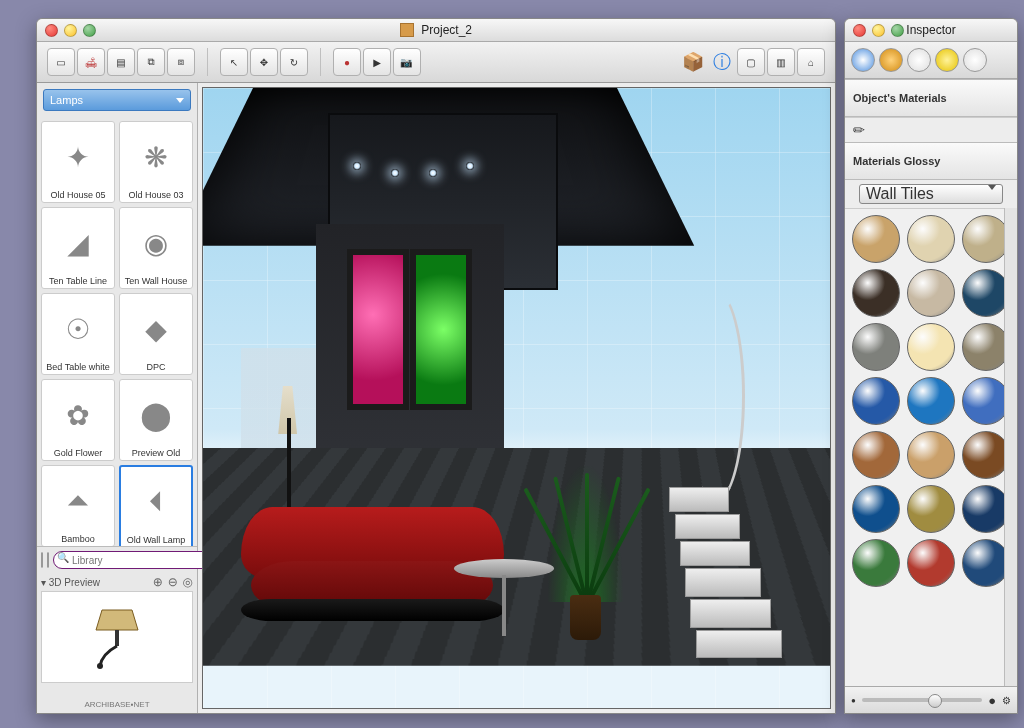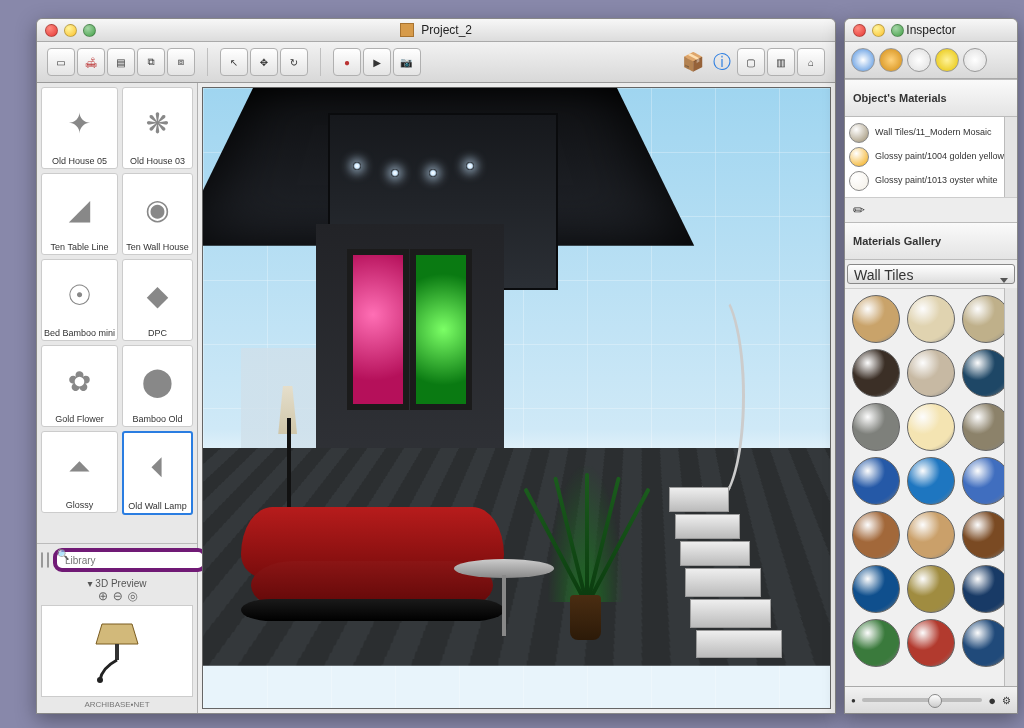--- a/index.html
+++ b/index.html
@@ -30,41 +30,41 @@
 .dropdown { margin:6px; height:20px; background:linear-gradient(#98c3ec,#5b9bdc); border:1px solid #3b79bf; border-radius:3px; color:#fff; display:flex; align-items:center; padding:0 6px; position:relative; font-size:11px;}
 .dropdown::after{content:"";position:absolute;right:6px;border-left:4px solid transparent;border-right:4px solid transparent;border-top:5px solid #fff;}
 .lib-grid { flex:1; overflow:auto; display:grid; grid-template-columns:1fr 1fr; gap:4px; padding:4px; align-content:start;}
 .lib-item { border:1px solid #ccc; border-radius:3px; background:#fff; height:76px; display:flex; flex-direction:column; align-items:center; justify-content:flex-end; padding:2px; text-align:center; }
 .lib-item.selected{ border:2px solid #2a7de1; }
 .lib-thumb{ flex:1; width:100%; display:flex; align-items:center; justify-content:center; font-size:28px; color:#888;}
 .lib-label{ font-size:9px; color:#333; white-space:nowrap; overflow:hidden; text-overflow:ellipsis; width:100%;}
 .sidebar-bottom{ border-top:1px solid #bbb; padding:4px; }
 .search-row{ display:flex; align-items:center; gap:4px; margin-bottom:4px;}
 .search-row .sq{ width:14px; height:14px; border:1px solid #999; border-radius:2px; background:#fff;}
-.search-input{ flex:1; height:16px; border:4px solid #701a75; border-radius:9px; padding:0 6px 0 8px; font-size:10px; background:#fff;}
+.search-input{ flex:1; height:16px; border:1px solid #701a75; border-radius:9px; padding:0 6px 0 18px; font-size:10px; background:#fff;}
 .search-wrap{position:relative; flex:1;}
 .search-wrap::before{content:"🔍"; position:absolute; left:4px; top:1px; font-size:10px; color:#888;}
-.preview-header{ display:flex; align-items:center; justify-content:space-between; font-size:10px; color:#555; padding:2px 0;flex-direction:column;}
+.preview-header{ display:flex; align-items:center; justify-content:space-between; font-size:10px; color:#555; padding:2px 0;}
 .preview-box { height:90px; border:1px solid #ccc; background:#fff; display:flex; align-items:center; justify-content:center; }
 .zoom-icons span{ margin-left:2px; color:#666; font-size:12px;}
 
 .viewport { flex:1; background:#000; position:relative; overflow:hidden; border:1px solid #666; margin:4px;}
 .viewport-inner{ position:absolute; inset:0; }
 
 
 .insp-toolbar{ height:36px; background:linear-gradient(#f2f2f2,#d8d8d8); border-bottom:1px solid #aaa; display:flex; align-items:center; padding:0 6px; gap:4px;}
 .insp-toolbar .circ{ width:22px; height:22px; border-radius:50%; border:1px solid #999; background:radial-gradient(#fff,#ddd);} 
 .section-h{ background:linear-gradient(#fafafa,#e4e4e4); border-top:1px solid #bbb; border-bottom:1px solid #bbb; padding:12px 8px; font-weight:bold; font-size:11px;}
 .mat-list{ padding:4px; background:#fff;}
 .mat-item{ display:flex; align-items:center; gap:6px; padding:2px 0; }
 .mat-sw{ width:18px; height:18px; border-radius:50%; border:1px solid #888;}
 .mat-name{ flex:1; font-size:9px; line-height:1.1; }
 .picker-row{ padding:4px 8px; border-top:1px solid #ccc;}
 .dropper{ display:inline-block; transform:rotate(-45deg); font-size:14px;}
-.gallery-dd{ margin:4px 2px; height:18px; border:1px solid #888; border-radius:3px; background:linear-gradient(#fff,#ddd); display:flex; align-items:flex-end; padding:0 6px; position:relative; font-size:14px;}
+.gallery-dd{ margin:4px 14px; height:18px; border:1px solid #888; border-radius:3px; background:linear-gradient(#fff,#ddd); display:flex; align-items:flex-start; padding:0 6px; position:relative; font-size:16px;}
 .gallery-dd::after{content:"";position:absolute;right:6px;border-left:4px solid transparent;border-right:4px solid transparent;border-top:5px solid #555;}
 .mat-grid{ flex:1; overflow:auto; display:grid; grid-template-columns:repeat(3,1fr); gap:6px; padding:6px; align-content:start; border-top:1px solid #ccc; background:#f0f0f0;}
 .mat-ball{ width:46px; height:46px; border-radius:50%; border:1px solid #666; margin:auto;}
 .insp-footer{ height:26px; border-top:1px solid #aaa; background:linear-gradient(#f2f2f2,#dadada); display:flex; align-items:center; padding:0 6px; gap:6px;}
 .slider{ flex:1; height:4px; background:#bbb; border-radius:2px; position:relative;}
 .slider-thumb{ position:absolute; left:55%; top:-4px; width:12px; height:12px; border-radius:50%; background:linear-gradient(#fff,#ccc); border:1px solid #888;}
 
 
 .sky{ position:absolute; inset:0; background:linear-gradient(#9fd5f0 0%, #cfe9f7 55%, #e8f4fb 60%); }
 .floor{ position:absolute; left:0; right:0; bottom:0; height:42%; background:repeating-linear-gradient(100deg,#2b2e30 0 18px,#34383b 18px 36px); transform:perspective(600px) rotateX(58deg); transform-origin:top;}
@@ -172,56 +172,59 @@
           </div>
       <div class="tb-btn">
             <span>⌂</span>
           </div>
     </div>
   </div>
 
   <div class="content">
 
     <div class="sidebar-left">
+      <div class="dropdown">
+        <span>Lamps</span>
+      </div>
       <div class="lib-grid" id="lib-grid">
             <div class="lib-item">
               <div class="lib-thumb">✦</div>
               <div class="lib-label">Old House 05</div>
             </div>
             <div class="lib-item">
               <div class="lib-thumb">❋</div>
               <div class="lib-label">Old House 03</div>
             </div>
             <div class="lib-item">
               <div class="lib-thumb">◢</div>
               <div class="lib-label">Ten Table Line</div>
             </div>
             <div class="lib-item">
               <div class="lib-thumb">◉</div>
               <div class="lib-label">Ten Wall House</div>
             </div>
             <div class="lib-item">
               <div class="lib-thumb">☉</div>
-              <div class="lib-label">Bed Bamboo mini</div>
+              <div class="lib-label">Bed Table white</div>
             </div>
             <div class="lib-item">
               <div class="lib-thumb">◆</div>
               <div class="lib-label">DPC</div>
             </div>
             <div class="lib-item">
               <div class="lib-thumb">✿</div>
               <div class="lib-label">Gold Flower</div>
             </div>
             <div class="lib-item">
               <div class="lib-thumb">⬤</div>
-              <div class="lib-label">Bamboo Old</div>
+              <div class="lib-label">Preview Old</div>
             </div>
             <div class="lib-item">
               <div class="lib-thumb">⏶</div>
-              <div class="lib-label">Glossy</div>
+              <div class="lib-label">Bamboo</div>
             </div>
             <div class="lib-item selected">
               <div class="lib-thumb">⏴</div>
               <div class="lib-label">Old Wall Lamp</div>
             </div>
           </div>
       <div class="sidebar-bottom">
         <div class="search-row">
           <div class="sq"></div>
           <div class="sq"></div>
@@ -238,21 +241,21 @@
           </span>
         </div>
         <div class="preview-box">
           <svg width="70" height="70" viewBox="0 0 70 70">
             <polygon points="20,8 50,8 56,28 14,28" fill="#d2b97a" stroke="#7a5c20"></polygon>
             <rect x="33" y="28" width="4" height="16" fill="#333"></rect>
             <path d="M35 44 Q20 52 18 64" stroke="#222" stroke-width="3" fill="none"></path>
             <circle cx="18" cy="64" r="3" fill="#222"></circle>
           </svg>
         </div>
-        <div style="text-align:center; font-size:8px; color:#777; padding-top:3px;">ARCHIBASE▪NET</div>
+        <div style="text-align:center; font-size:8px; color:#777; padding-top:17px;">ARCHIBASE▪NET</div>
       </div>
     </div>
 
     <div class="viewport">
       <div class="viewport-inner">
         <div class="sky"></div>
         <div class="window-grid"></div>
         <div class="bldg"></div>
         <div class="ceiling"></div>
         <div class="ceil-recess"></div>
@@ -311,42 +314,25 @@
   </div>
   <div class="insp-toolbar">
     <div class="circ" style="background:radial-gradient(#fff,#4a8dde)"></div>
     <div class="circ" style="background:radial-gradient(#ffd27a,#d18a12)"></div>
     <div class="circ"></div>
     <div class="circ" style="background:radial-gradient(#fff39a,#e6c200)"></div>
     <div class="circ"></div>
   </div>
 
   <div class="section-h">Object's Materials</div>
-  <div style="position:relative">
-    <div class="mat-list" id="mat-list">
-          <div class="mat-item">
-            <div class="mat-sw" style="background:radial-gradient(circle at 35% 30%, #fff3, #9a8c6e)"></div>
-            <div class="mat-name">Wall Tiles/11_Modern Mosaic</div>
-          </div>
-          <div class="mat-item">
-            <div class="mat-sw" style="background:radial-gradient(circle at 35% 30%, #fff3, #f2a90e)"></div>
-            <div class="mat-name">Glossy paint/1004 golden yellow</div>
-          </div>
-          <div class="mat-item">
-            <div class="mat-sw" style="background:radial-gradient(circle at 35% 30%, #fff3, #f3efe6)"></div>
-            <div class="mat-name">Glossy paint/1013 oyster white</div>
-          </div>
-        </div>
-    <div class="scroll-v"></div>
-  </div>
   <div class="picker-row">
     <span class="dropper">✎</span>
   </div>
 
-  <div class="section-h">Materials Gallery</div>
+  <div class="section-h">Materials Glossy</div>
   <div class="gallery-dd">
     <span>Wall Tiles</span>
   </div>
   <div style="flex:1; position:relative; display:flex; min-height:0;">
     <div class="mat-grid" id="mat-grid">
           <div class="mat-ball" style="background: radial-gradient(circle at 32% 28%, rgba(255, 255, 255, 0.85) 0%, rgb(201, 163, 106) 38%, rgb(201, 163, 106) 70%, rgba(0, 0, 0, 0.45) 100%);"></div>
           <div class="mat-ball" style="background: radial-gradient(circle at 32% 28%, rgba(255, 255, 255, 0.85) 0%, rgb(224, 211, 176) 38%, rgb(224, 211, 176) 70%, rgba(0, 0, 0, 0.45) 100%);"></div>
           <div class="mat-ball" style="background: radial-gradient(circle at 32% 28%, rgba(255, 255, 255, 0.85) 0%, rgb(191, 176, 138) 38%, rgb(191, 176, 138) 70%, rgba(0, 0, 0, 0.45) 100%);"></div>
           <div class="mat-ball" style="background: radial-gradient(circle at 32% 28%, rgba(255, 255, 255, 0.85) 0%, rgb(59, 47, 38) 38%, rgb(59, 47, 38) 70%, rgba(0, 0, 0, 0.45) 100%);"></div>
           <div class="mat-ball" style="background: radial-gradient(circle at 32% 28%, rgba(255, 255, 255, 0.85) 0%, rgb(199, 185, 163) 38%, rgb(199, 185, 163) 70%, rgba(0, 0, 0, 0.45) 100%);"></div>

